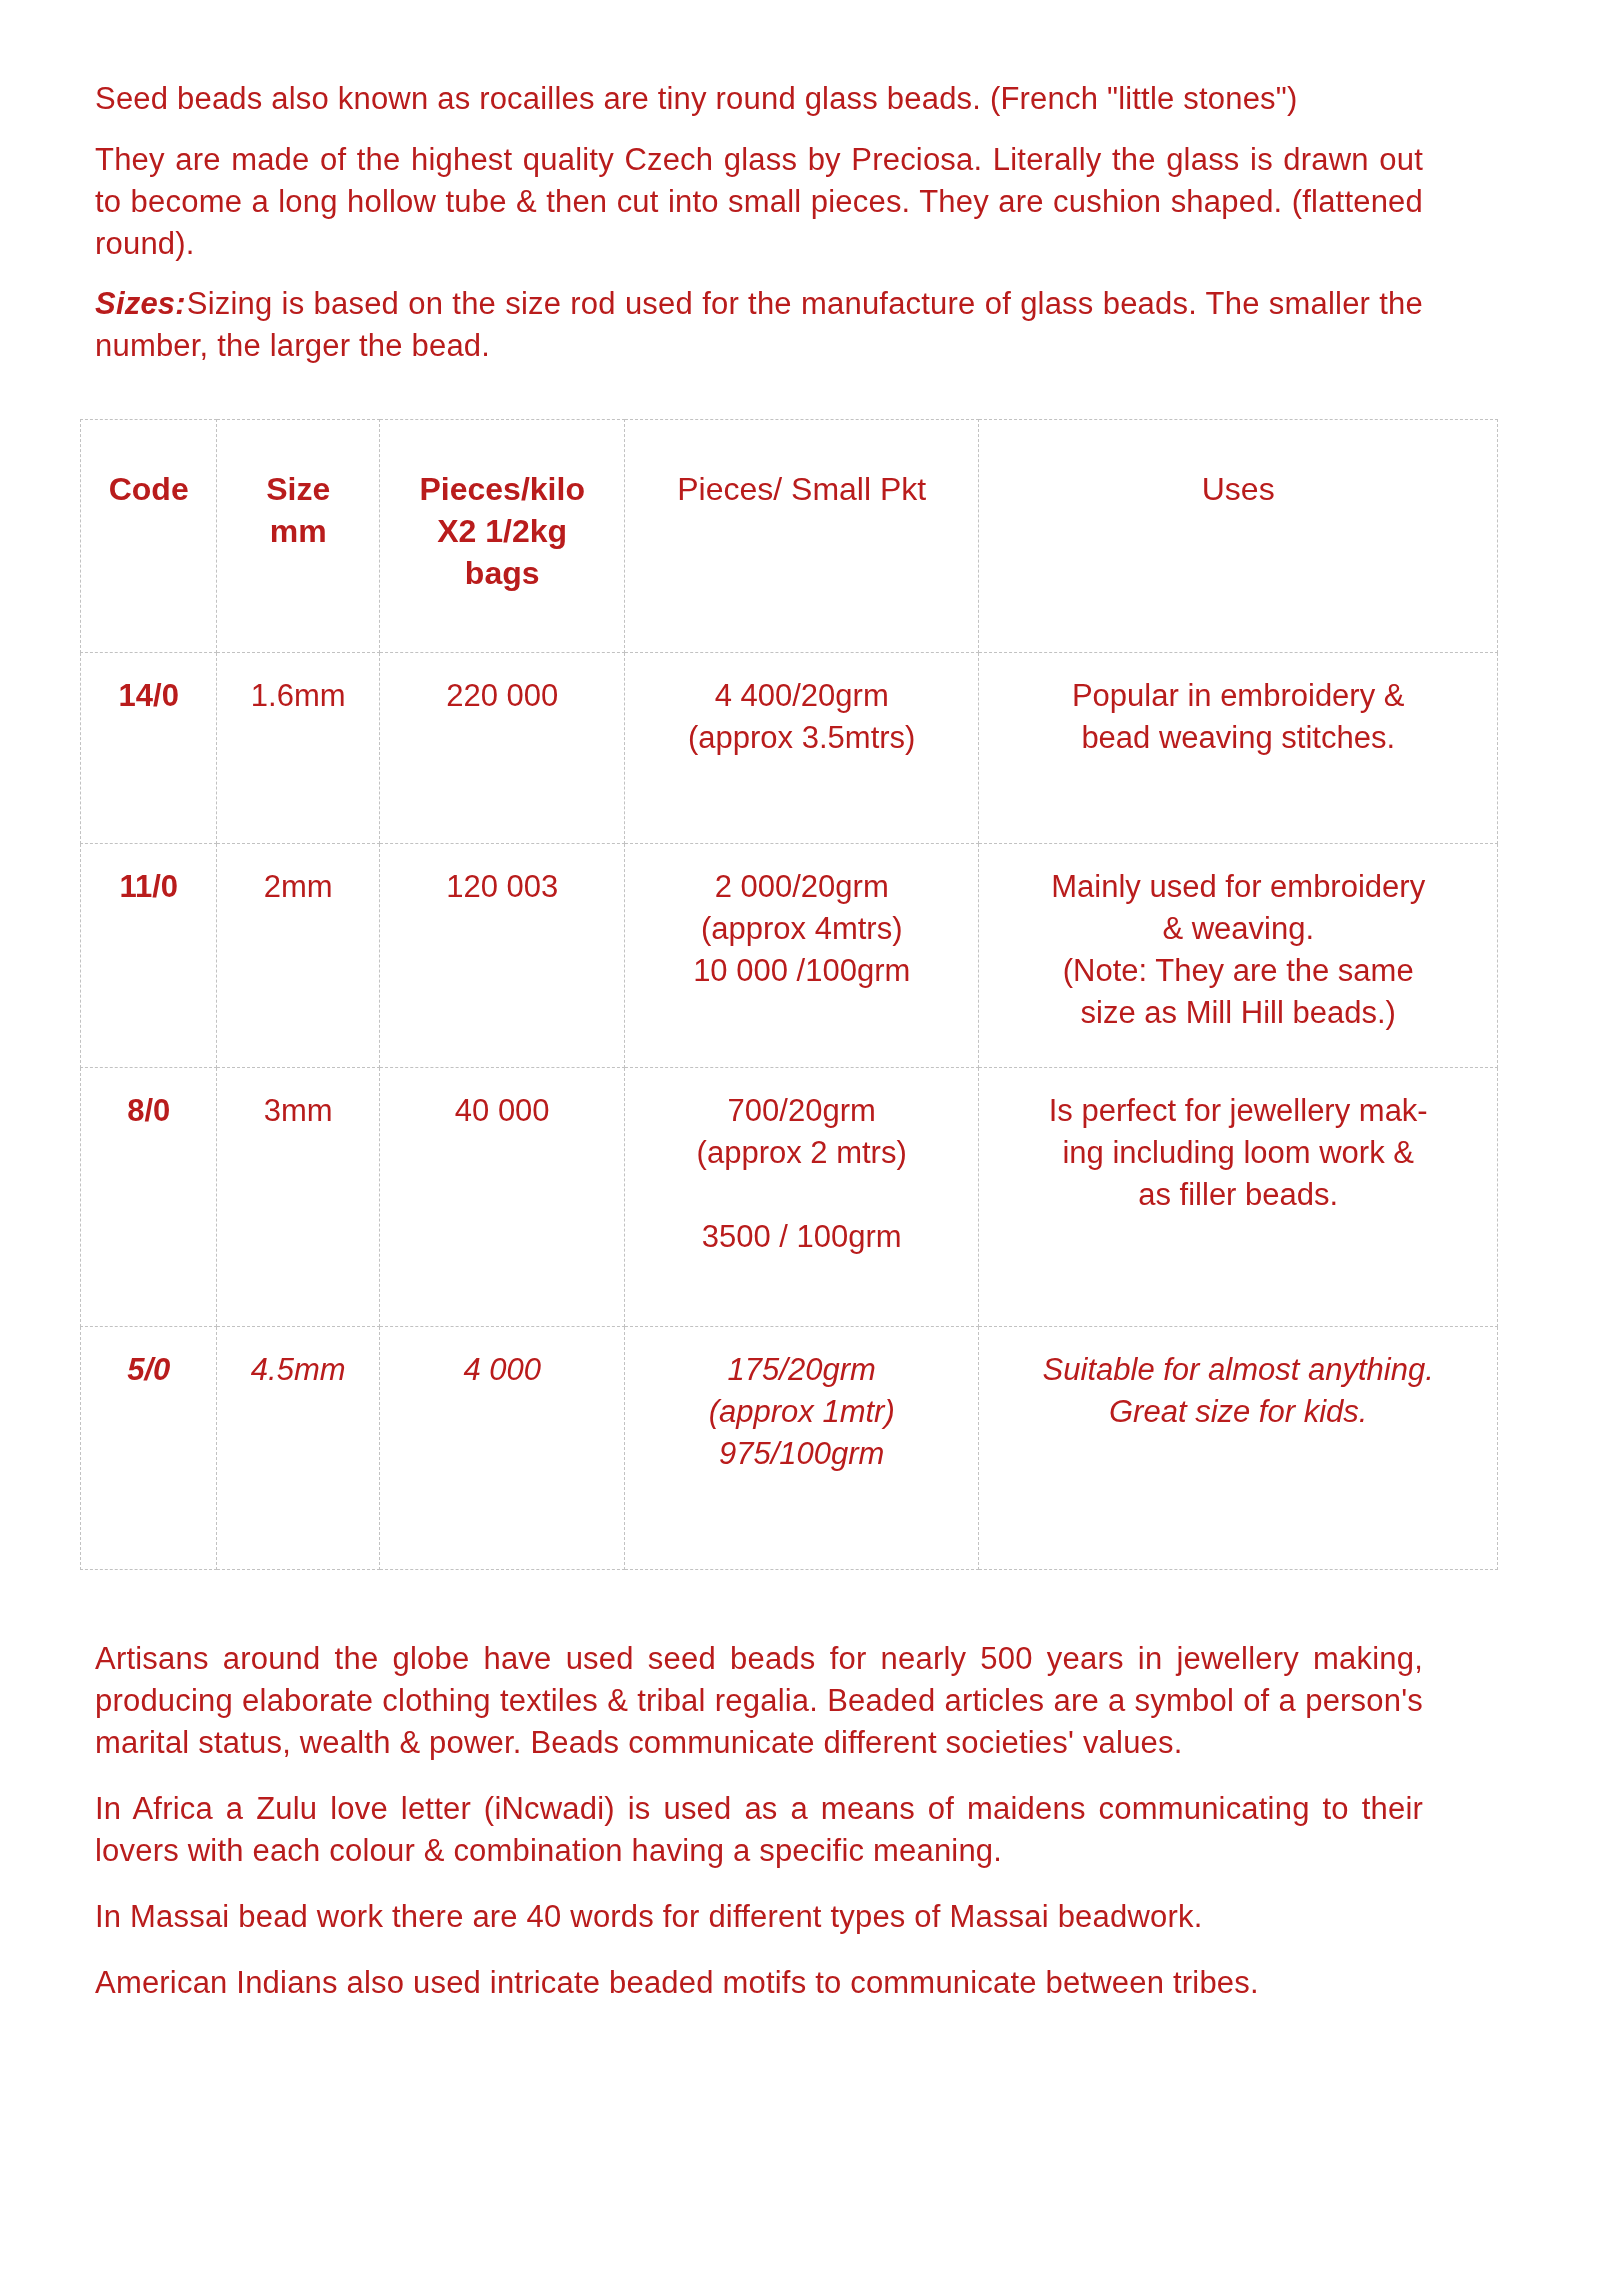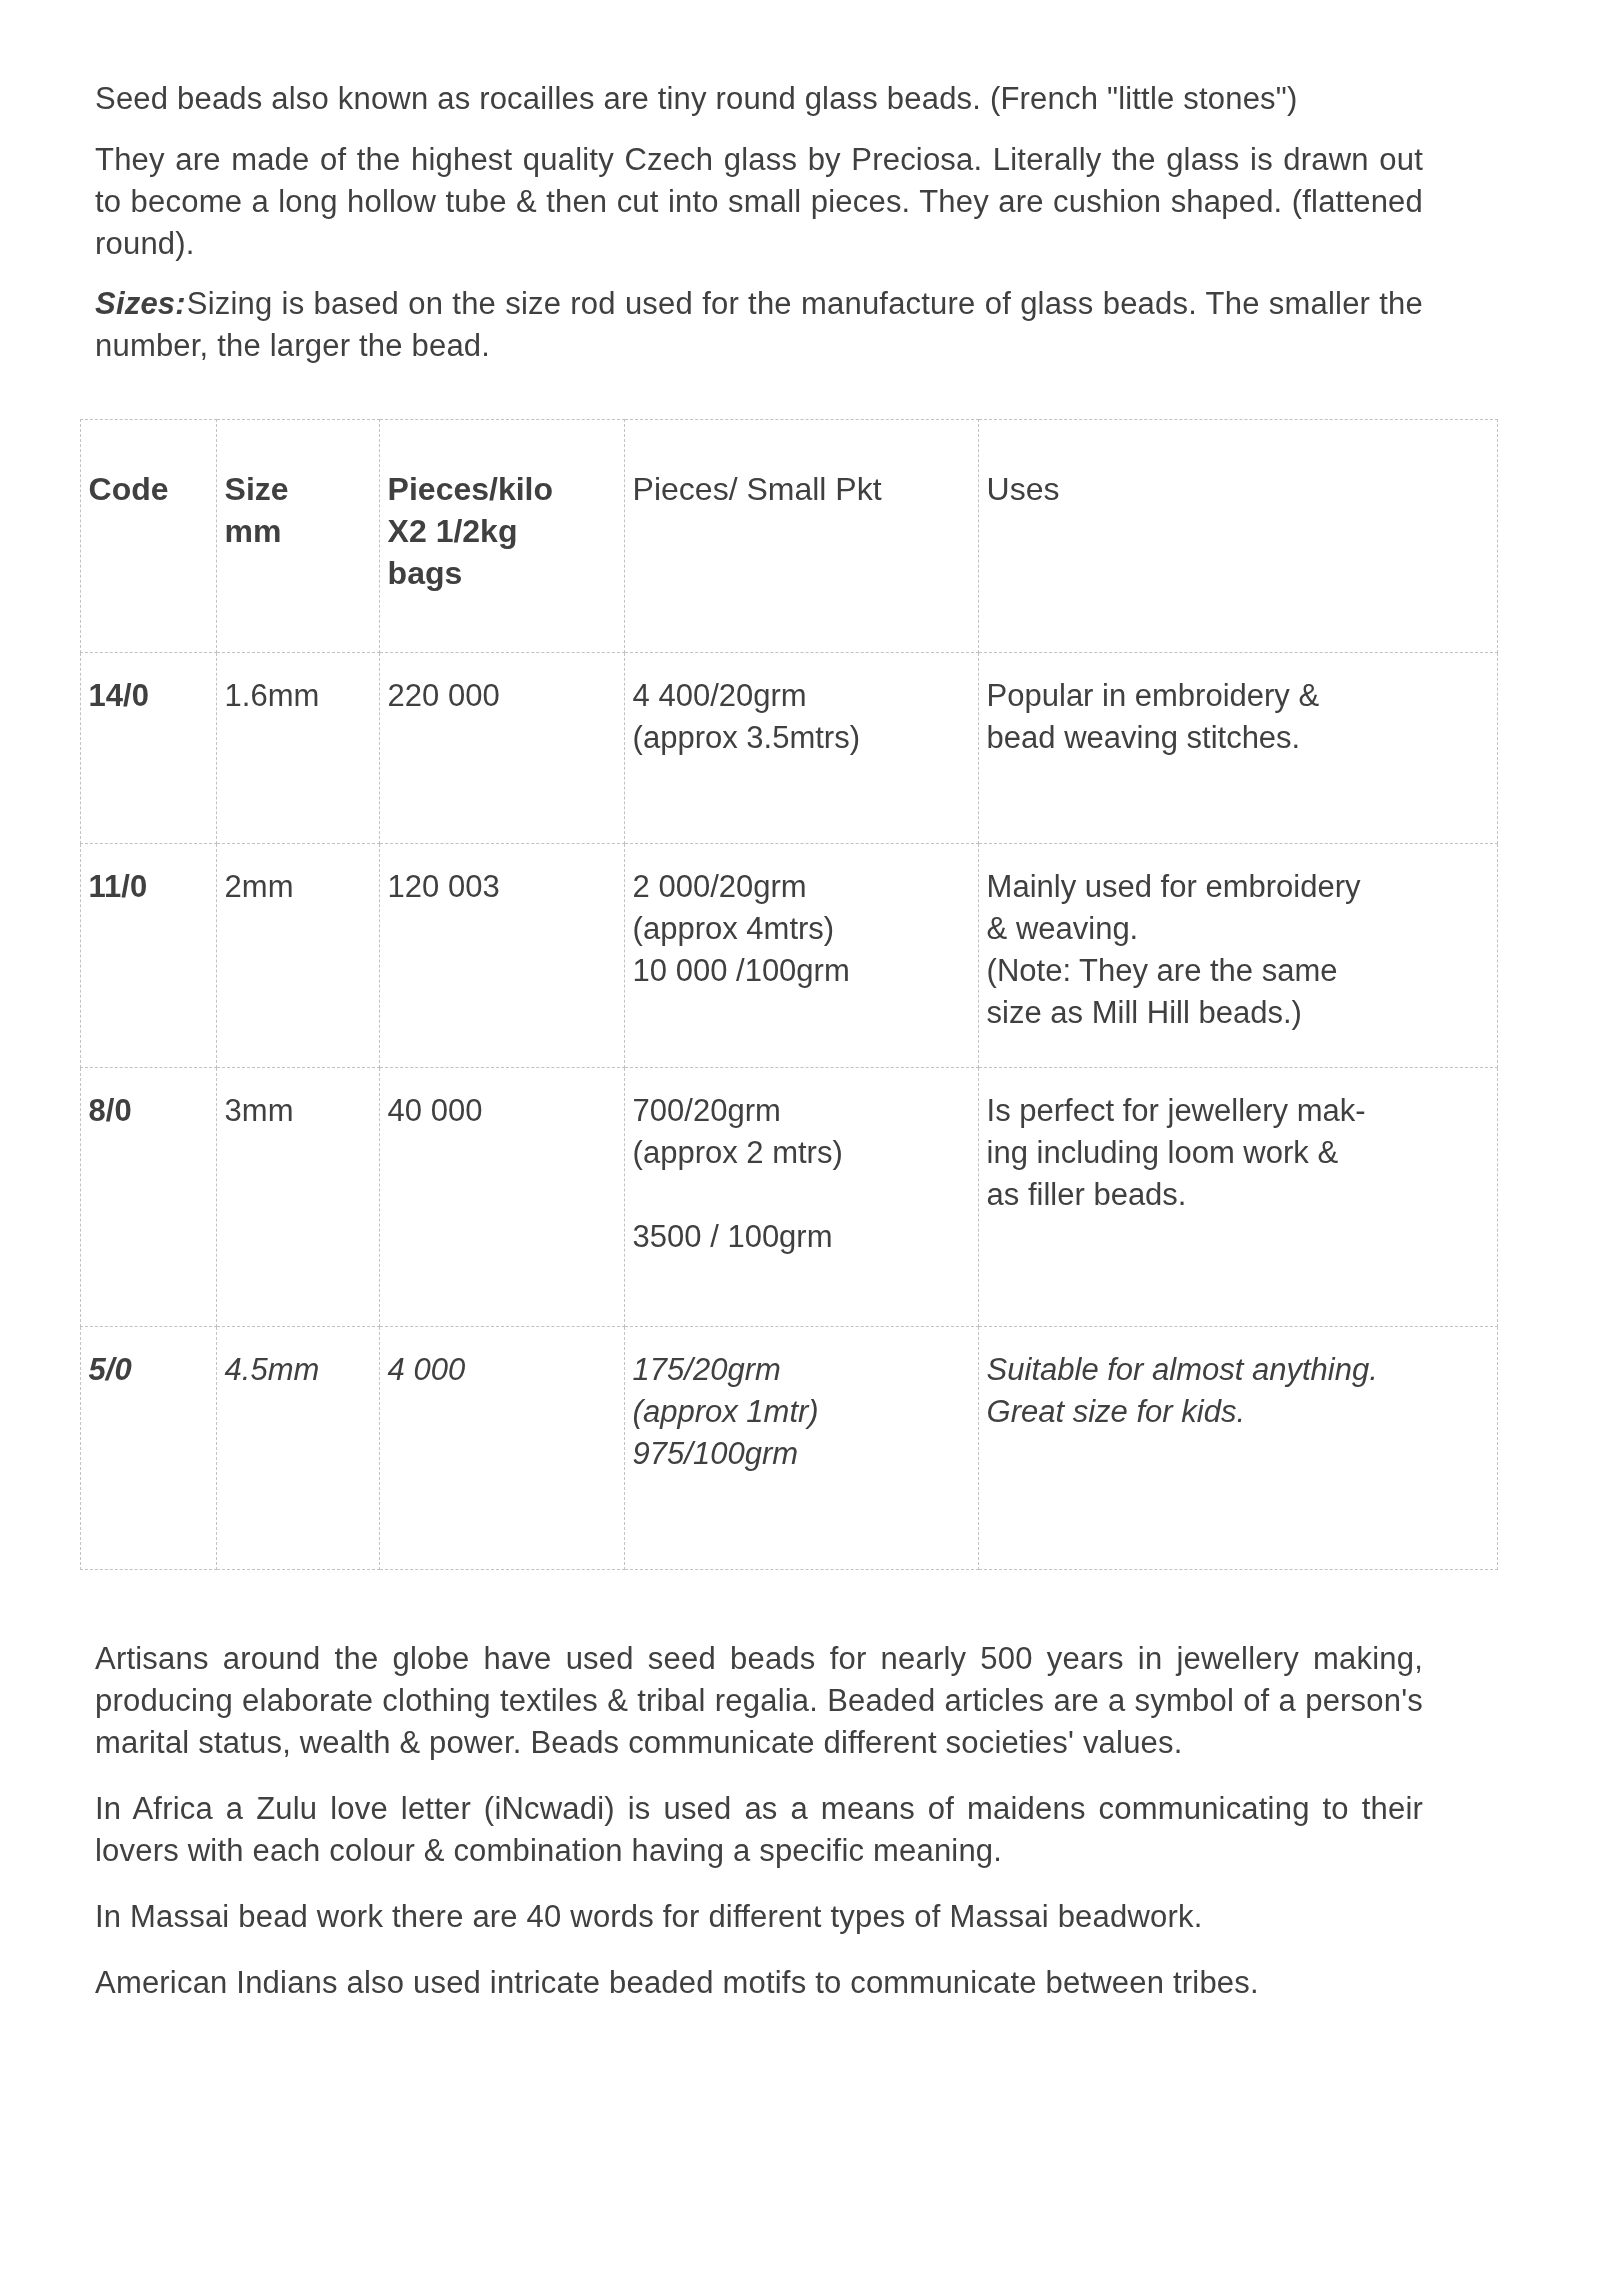--- a/index.html
+++ b/index.html
@@ -5,21 +5,21 @@
   html, body {
     margin: 0;
     padding: 0;
     background: #ffffff;
   }
   .page {
     position: relative;
     width: 1515px;
     height: 2289px;
     background: #ffffff;
-    color: #404040;
+    color: #b91c1c;
     font-family: "Liberation Sans", "DejaVu Sans", sans-serif;
     box-sizing: border-box;
     padding: 78px 92px 0 95px;
     overflow: hidden;
   }
   .para {
     font-size: 31px;
     line-height: 42px;
     text-align: justify;
     margin: 0 0 18.5px 0;
@@ -40,21 +40,21 @@
   }
   table.bead-table col.c-code { width: 136px; }
   table.bead-table col.c-size { width: 163px; }
   table.bead-table col.c-kilo { width: 245px; }
   table.bead-table col.c-pkt  { width: 354px; }
   table.bead-table col.c-uses { width: 519px; }
   table.bead-table th,
   table.bead-table td {
     border: 0.9px dashed #c2c2c2;
     vertical-align: top;
-    text-align: left;
+    text-align: center;
     white-space: pre-line;
     font-size: 31px;
     line-height: 42px;
     padding: 22px 7.4px 7.4px 7.4px;
     box-sizing: border-box;
   }
   table.bead-table th {
     font-weight: normal;
     padding-top: 48px;
     font-size: 32px;

